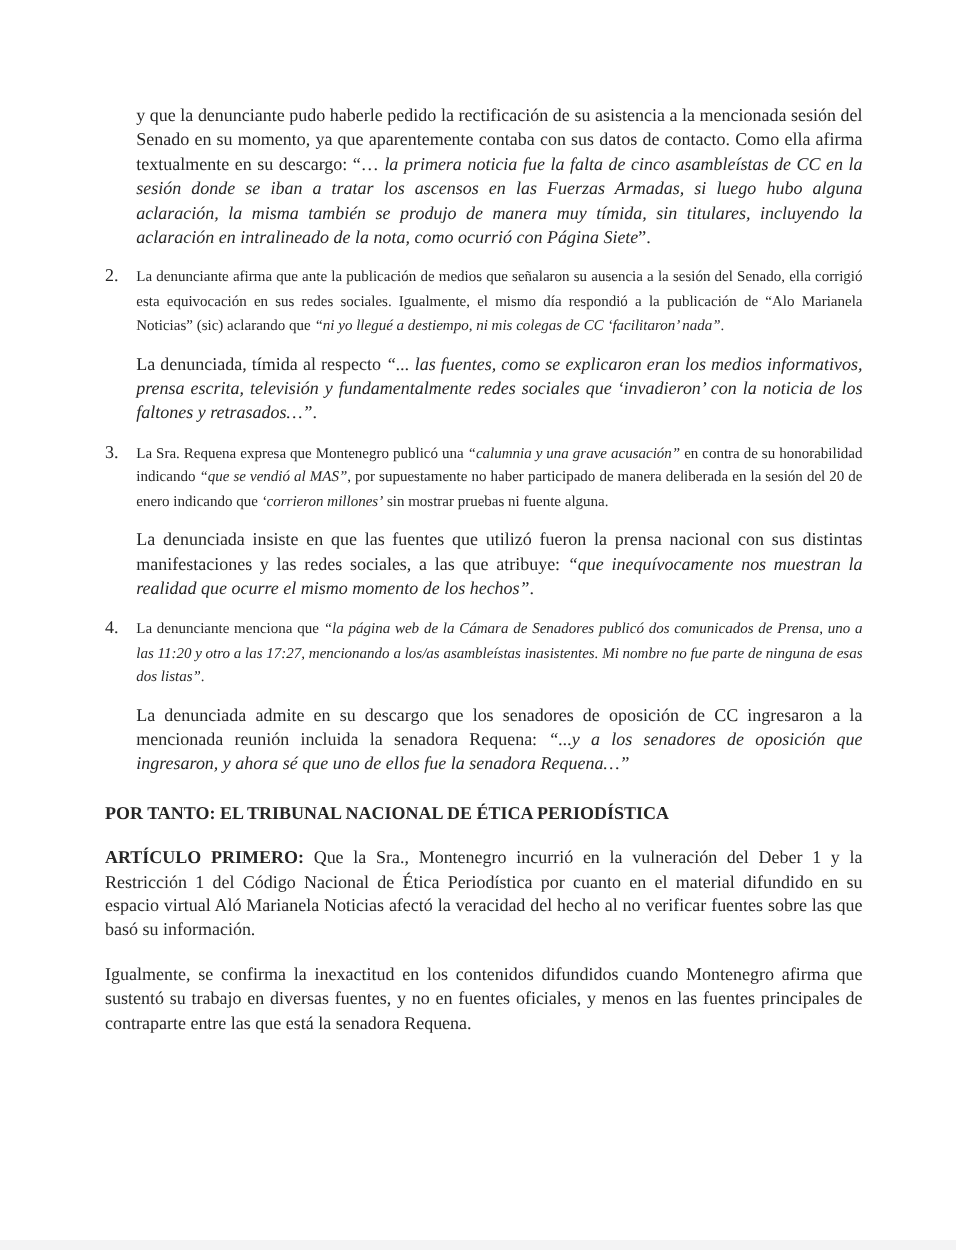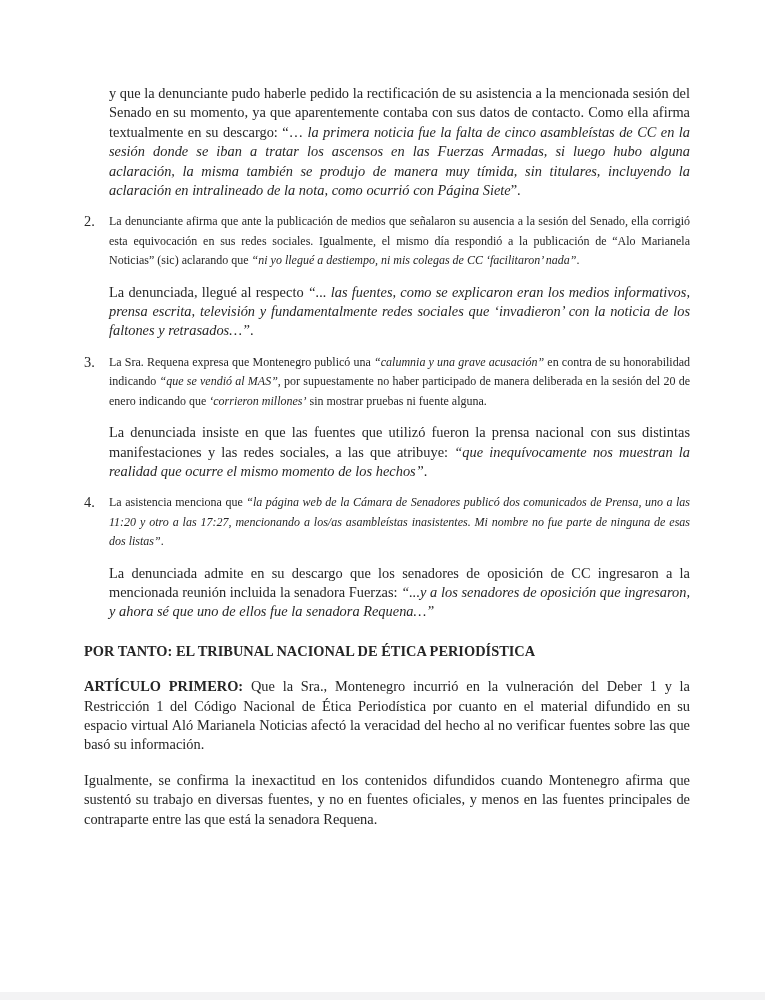--- a/index.html
+++ b/index.html
@@ -67,35 +67,35 @@
 <div class="page">
   <div class="content">
 
     <p class="block hang"><span>y que la denunciante pudo haberle pedido la rectificación de su asistencia a la mencionada sesión del Senado en su momento, ya que aparentemente contaba con sus datos de contacto. Como ella afirma textualmente en su descargo: “… </span><span class="it">la primera noticia fue la falta de cinco asambleístas de CC en la sesión donde se iban a tratar los ascensos en las Fuerzas Armadas, si luego hubo alguna aclaración, la misma también se produjo de manera muy tímida, sin titulares, incluyendo la aclaración en intralineado de la nota, como ocurrió con Página Siete</span><span>”.</span></p>
 
     <div class="li">
       <span class="num">2.</span>
       <p class="para"><span>La denunciante afirma que ante la publicación de medios que señalaron su ausencia a la sesión del Senado, ella corrigió esta equivocación en sus redes sociales. Igualmente, el mismo día respondió a la publicación de “Alo Marianela Noticias” (sic) aclarando que </span><span class="it">“ni yo llegué a destiempo, ni mis colegas de CC ‘facilitaron’ nada”</span><span>.</span></p>
     </div>
 
-    <p class="block hang"><span>La denunciada, llegué al respecto </span><span class="it">“... las fuentes, como se explicaron eran los medios informativos, prensa escrita, televisión y fundamentalmente redes sociales que ‘invadieron’ con la noticia de los faltones y retrasados…”</span><span>.</span></p>
+    <p class="block hang"><span>La denunciada, tímida al respecto </span><span class="it">“... las fuentes, como se explicaron eran los medios informativos, prensa escrita, televisión y fundamentalmente redes sociales que ‘invadieron’ con la noticia de los faltones y retrasados…”</span><span>.</span></p>
 
     <div class="li">
       <span class="num">3.</span>
       <p class="para"><span>La Sra. Requena expresa que Montenegro publicó una </span><span class="it">“calumnia y una grave acusación”</span><span> en contra de su honorabilidad indicando </span><span class="it">“que se vendió al MAS”</span><span>, por supuestamente no haber participado de manera deliberada en la sesión del 20 de enero indicando que </span><span class="it">‘corrieron millones’</span><span> sin mostrar pruebas ni fuente alguna.</span></p>
     </div>
 
     <p class="block hang"><span>La denunciada insiste en que las fuentes que utilizó fueron la prensa nacional con sus distintas manifestaciones y las redes sociales, a las que atribuye: </span><span class="it">“que inequívocamente nos muestran la realidad que ocurre el mismo momento de los hechos”</span><span>.</span></p>
 
     <div class="li">
       <span class="num">4.</span>
-      <p class="para"><span>La asistencia menciona que </span><span class="it">“la página web de la Cámara de Senadores publicó dos comunicados de Prensa, uno a las 11:20 y otro a las 17:27, mencionando a los/as asambleístas inasistentes. Mi nombre no fue parte de ninguna de esas dos listas”</span><span>.</span></p>
+      <p class="para"><span>La denunciante menciona que </span><span class="it">“la página web de la Cámara de Senadores publicó dos comunicados de Prensa, uno a las 11:20 y otro a las 17:27, mencionando a los/as asambleístas inasistentes. Mi nombre no fue parte de ninguna de esas dos listas”</span><span>.</span></p>
     </div>
 
-    <p class="block hang"><span>La denunciada admite en su descargo que los senadores de oposición de CC ingresaron a la mencionada reunión incluida la senadora Fuerzas: </span><span class="it">“...y a los senadores de oposición que ingresaron, y ahora sé que uno de ellos fue la senadora Requena…”</span></p>
+    <p class="block hang"><span>La denunciada admite en su descargo que los senadores de oposición de CC ingresaron a la mencionada reunión incluida la senadora Requena: </span><span class="it">“...y a los senadores de oposición que ingresaron, y ahora sé que uno de ellos fue la senadora Requena…”</span></p>
 
     <p class="block heading heading-first"><span class="bd">POR TANTO: EL TRIBUNAL NACIONAL DE ÉTICA PERIODÍSTICA</span></p>
 
 
     <p class="block wide"><span class="bd">ARTÍCULO PRIMERO:</span><span> Que la Sra., Montenegro incurrió en la vulneración del Deber 1 y la Restricción 1 del Código Nacional de Ética Periodística por cuanto en el material difundido en su espacio virtual Aló Marianela Noticias afectó la veracidad del hecho al no verificar fuentes sobre las que basó su información.</span></p>
 
     <p class="block wide"><span>Igualmente, se confirma la inexactitud en los contenidos difundidos cuando Montenegro afirma que sustentó su trabajo en diversas fuentes, y no en fuentes oficiales, y menos en las fuentes principales de contraparte entre las que está la senadora Requena.</span></p>
 
   </div>
 

